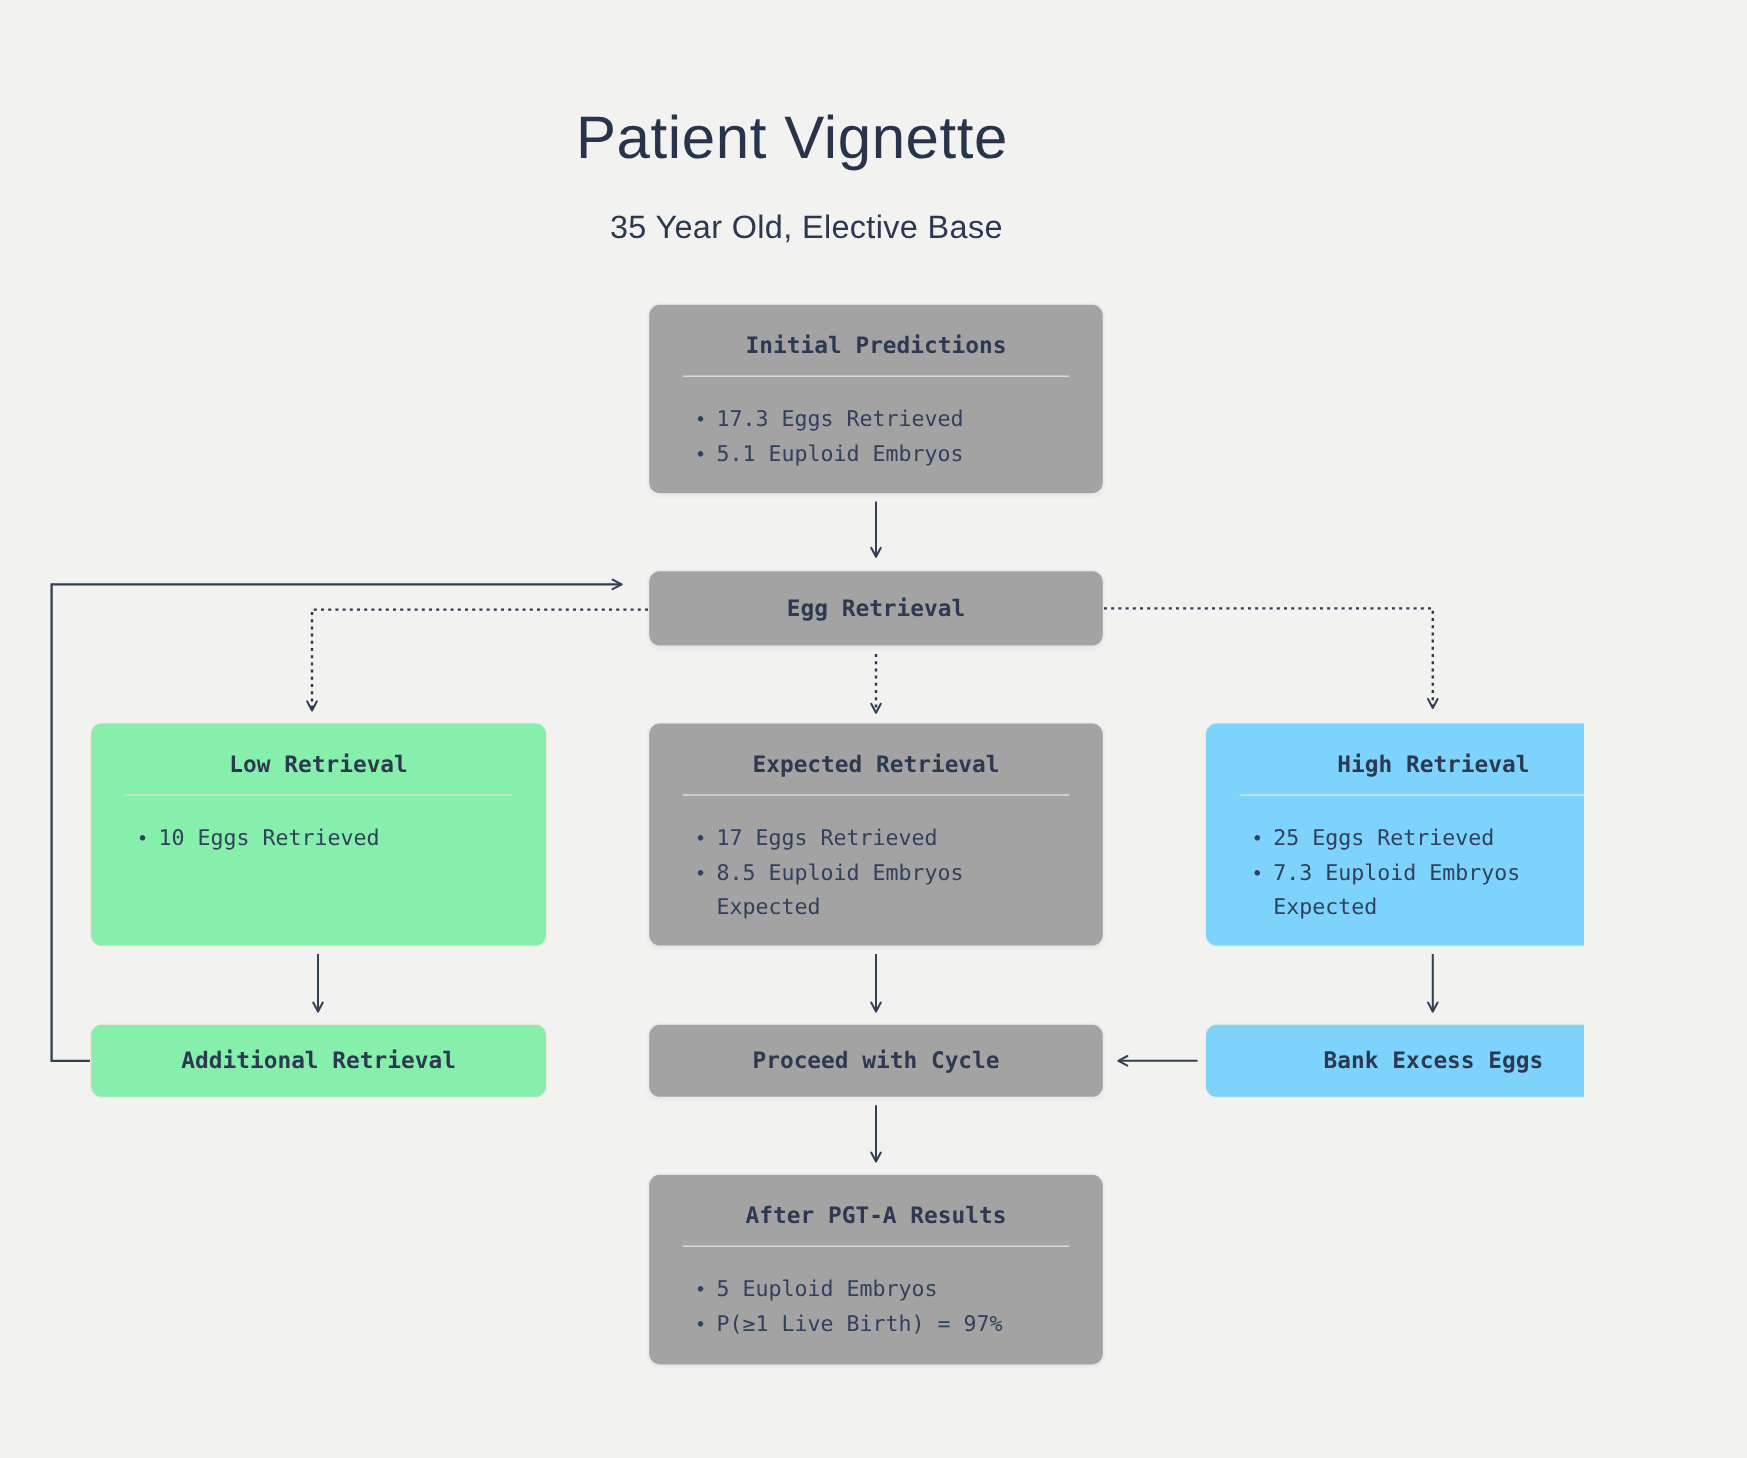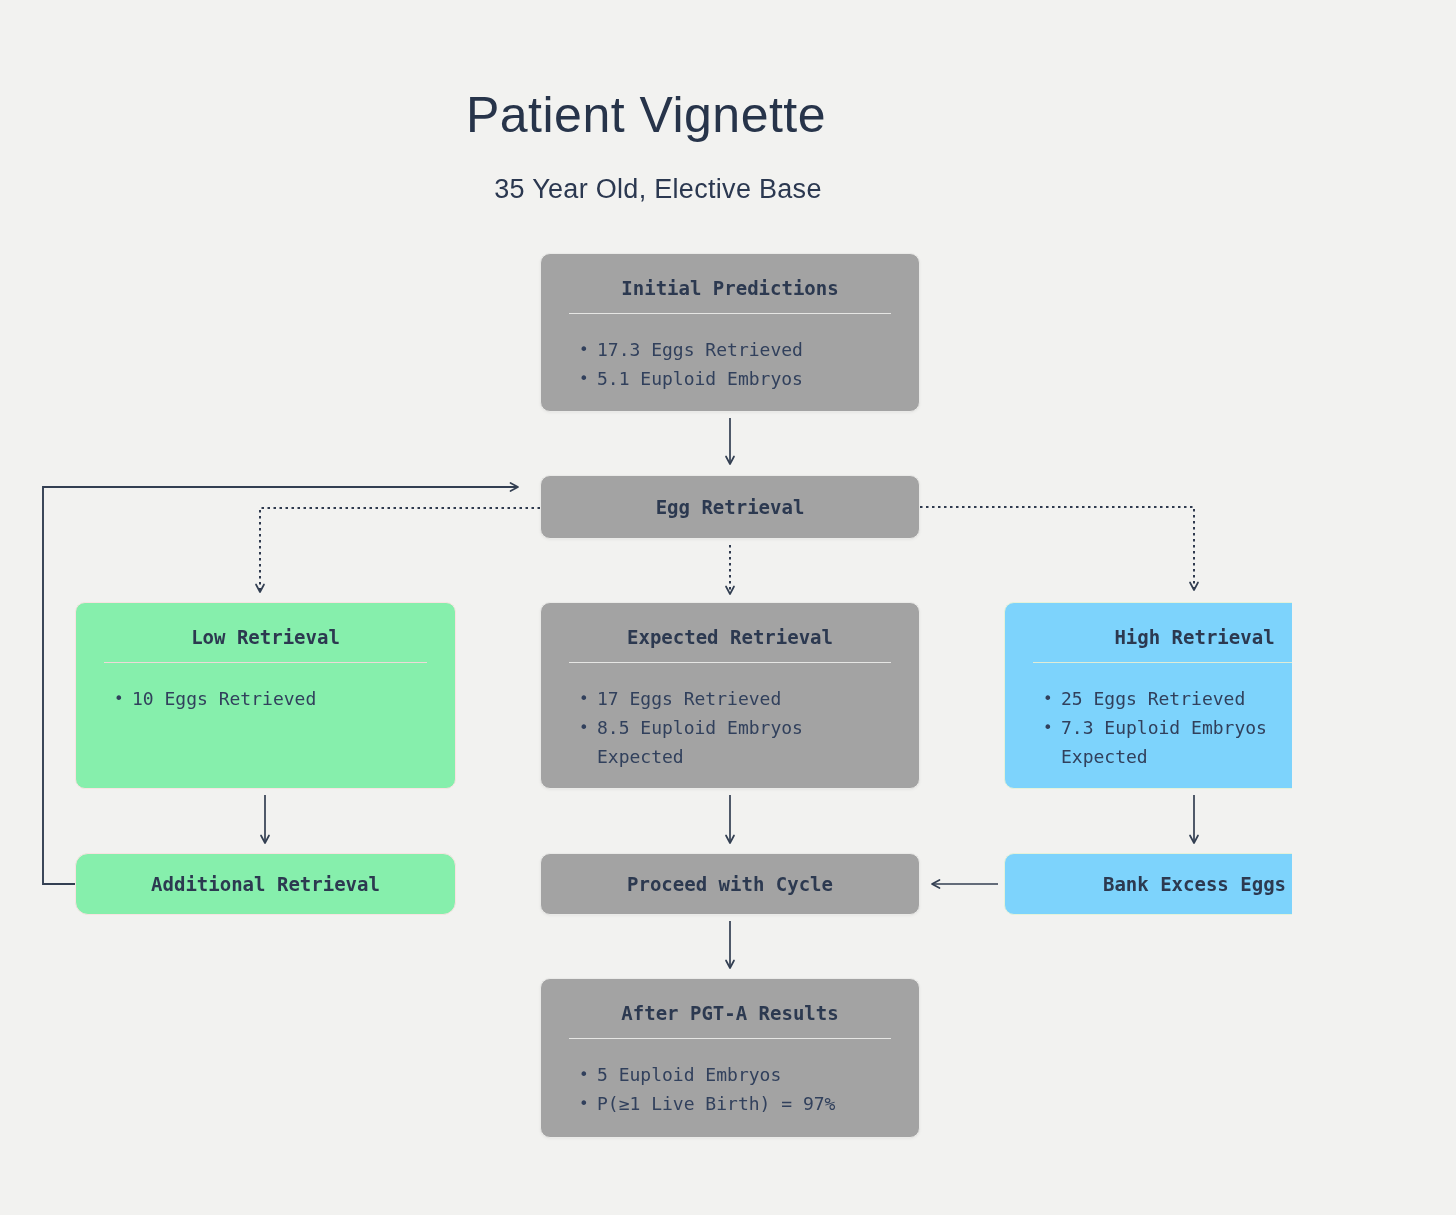--- a/index.html
+++ b/index.html
@@ -7,20 +7,21 @@
     padding: 0;
     background: #f2f2f0;
   }
   .canvas {
     position: relative;
     width: 1292px;
     height: 1215px;
     background: #f2f2f0;
     font-family: "DejaVu Sans Mono", monospace;
     overflow: hidden;
+    padding-left: 28px;
   }
   .page-title {
     position: absolute;
     top: 86px;
     left: 0;
     width: 100%;
     margin: 0;
     text-align: center;
     font-family: "Liberation Sans", sans-serif;
     font-size: 50px;
@@ -168,21 +169,21 @@
 
   <div class="node green" style="left:1004px; top:602px; width:381px; height:187px;">
     <div class="node-title">High Retrieval</div>
     <div class="divider"></div>
     <ul class="bullets">
         <li>25 Eggs Retrieved</li>
         <li>7.3 Euploid Embryos Expected</li>
       </ul>
   </div>
 
-  <div class="node pink single" style="left:75px; top:853px; width:381px; height:62px;border-radius:13px;">
+  <div class="node pink single" style="left:75px; top:853px; width:381px; height:62px;">
     <span>Additional Retrieval</span>
   </div>
 
   <div class="node white single" style="left:540px; top:853px; width:380px; height:62px;">
     <span>Proceed with Cycle</span>
   </div>
 
   <div class="node green single" style="left:1004px; top:853px; width:381px; height:62px;">
     <span>Bank Excess Eggs</span>
   </div>

